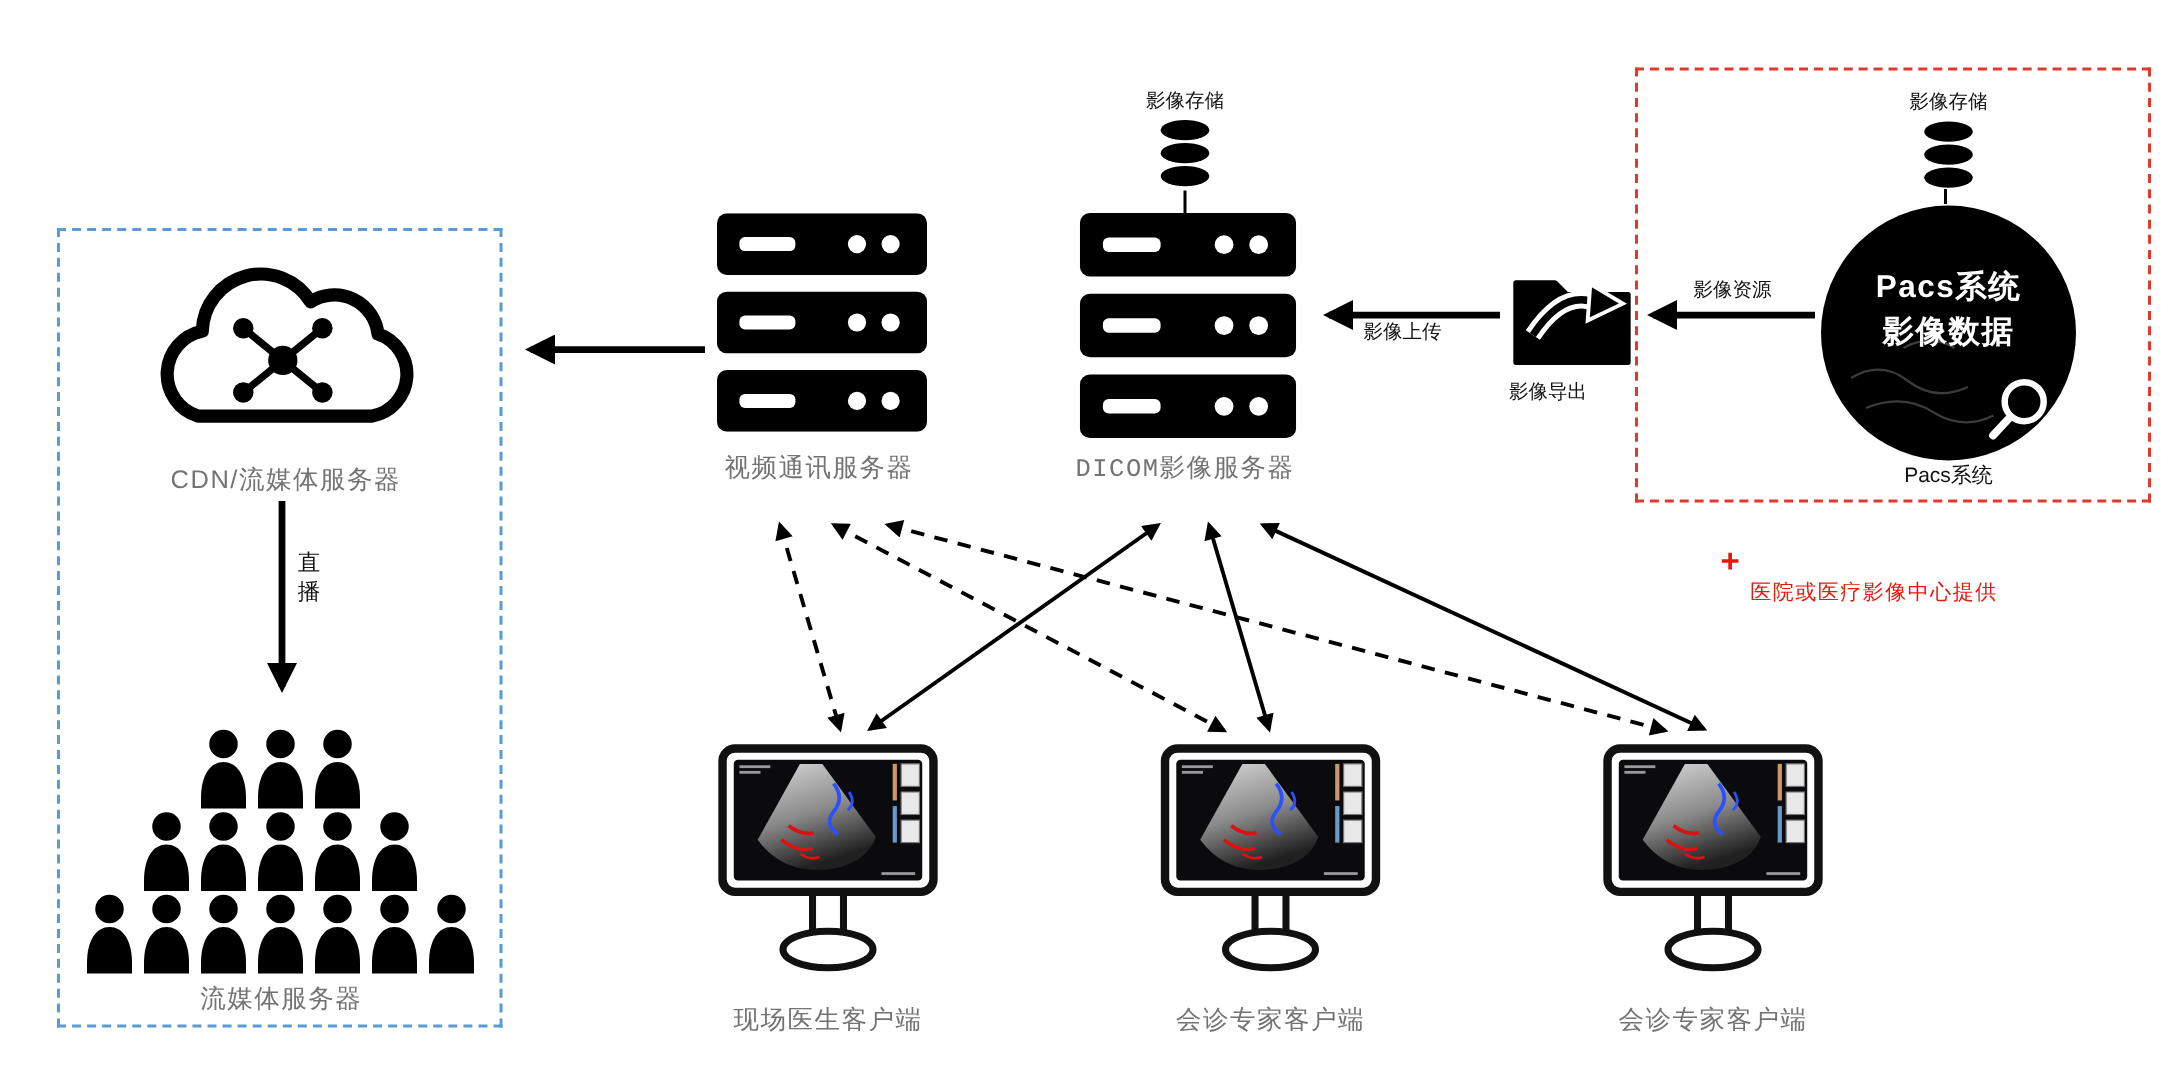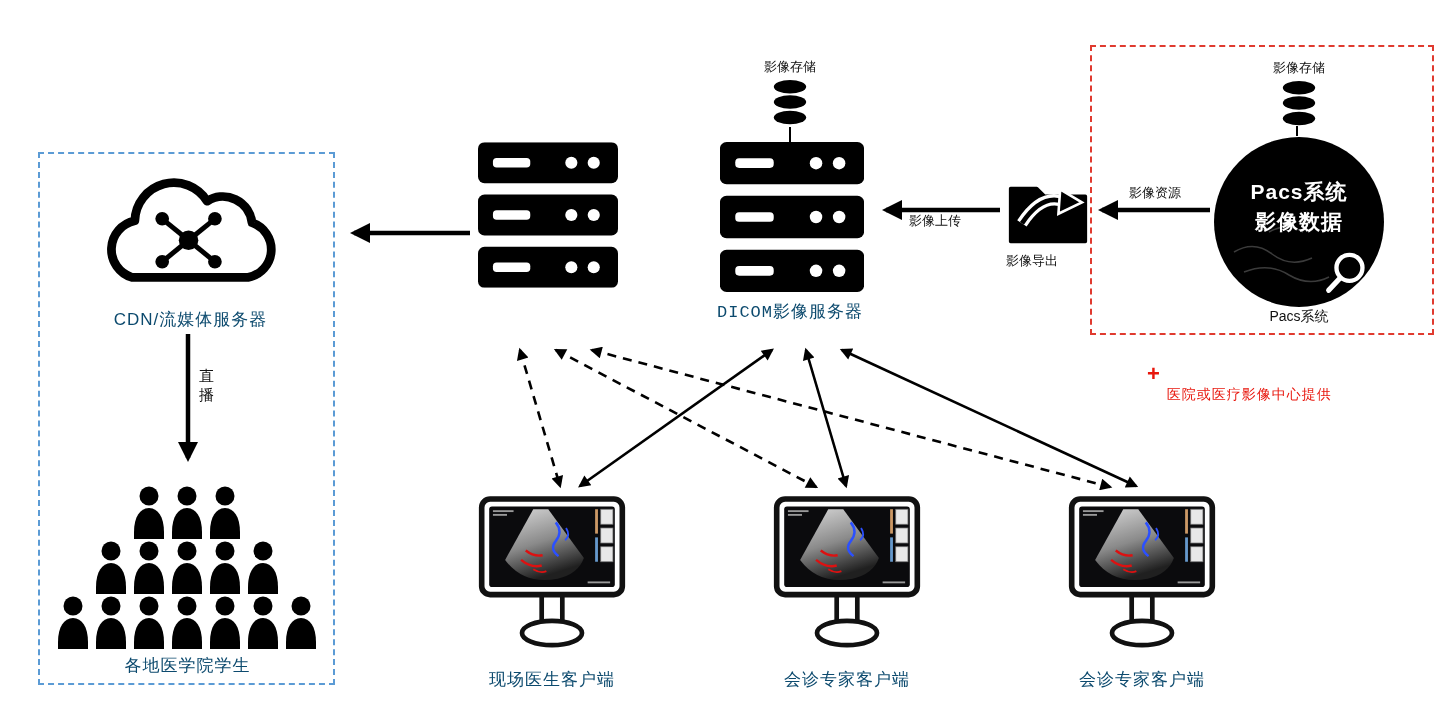--- a/index.html
+++ b/index.html
@@ -1,20 +1,20 @@
 <!DOCTYPE html>
 <html><head>
 <meta charset="utf-8">
 <style>
   * { margin:0; padding:0; box-sizing:border-box; }
   html,body { background:#fff; }
   body { font-family:"Liberation Sans","DejaVu Sans",sans-serif; color:#111; }
   .canvas { position:relative; width:1445px; height:725px; background:#fff; overflow:hidden; }
   .abs { position:absolute; }
-  .lbl { position:absolute; text-align:center; font-size:17px; letter-spacing:1px; color:#0c4a6e; }
+  .lbl { position:absolute; text-align:center; font-size:17px; letter-spacing:1px; color:#737373; }
   .small-lbl { position:absolute; text-align:center; font-size:13px; color:#111; }
   .conn { position:absolute; left:0; top:0; width:1445px; height:725px; pointer-events:none; }
 
   
   .pacs-box { position:absolute; left:1090px; top:45px; width:344px; height:290px; border:2px dashed #e03a2f; }
   .cdn-box  { position:absolute; left:38px;  top:152px; width:297px; height:533px; border:2px dashed #5b9bd5; }
 
   
   .pacs-storage-lbl { position:absolute; left:167px; top:12px; width:80px; text-align:center; font-size:13px; }
   .pacs-db { position:absolute; left:189px; top:33px; }
@@ -23,21 +23,21 @@
                  padding-bottom:30px; overflow:hidden; }
   .pacs-circle .line { color:#fff; font-size:21px; font-weight:bold; line-height:30px; letter-spacing:1px; position:relative; z-index:2; }
   .pacs-texture { position:absolute; left:0; top:0; width:170px; height:170px; z-index:1; }
   .pacs-mag { position:absolute; right:12px; bottom:8px; z-index:3; }
   .pacs-caption { position:absolute; left:147px; top:261px; width:120px; text-align:center; font-size:14px; }
   .provider-note { position:absolute; left:1147px; top:344px; display:flex; align-items:center; gap:7px; color:#e8160c; }
   .provider-note .plus { font-size:22px; font-weight:bold; line-height:20px; }
   .provider-note .txt  { font-size:14px; letter-spacing:1px;margin-top:42px; }
 
   
-  .live-lbl { position:absolute; left:198px; top:366px; width:16px; font-size:15px; line-height:19px; text-align:right; }
+  .live-lbl { position:absolute; left:198px; top:366px; width:16px; font-size:15px; line-height:19px; text-align:center; }
 
   .people { position:absolute; left:50px; top:478px; width:280px; height:175px; }
   .people svg { position:absolute; }
 </style>
 </head>
 <body>
 
 <div class="canvas">
 
   <svg width="0" height="0" style="position:absolute" aria-hidden="true">
@@ -202,20 +202,21 @@
       <use href="#db"></use>
     </svg>
   <svg class="abs" style="left:718px; top:142px;" width="148" height="150" viewBox="0 0 150 156">
       <use href="#server"></use>
     </svg>
   <div class="lbl" style="left:690px; top:300px; width:200px;font-family:Liberation Mono, monospace;">DICOM影像服务器</div>
 
   <svg class="abs" style="left:478px; top:140px;" width="140" height="150" viewBox="0 0 150 156">
       <use href="#server"></use>
     </svg>
+  <div class="lbl" style="left:446px; top:300px; width:200px;">视频通讯服务器</div>
 
   <svg class="abs" style="left:88px; top:158px;" width="205" height="145" viewBox="0 0 210 140">
       <use href="#cloud"></use>
     </svg>
   <div class="lbl" style="left:88px; top:308px; width:205px;">CDN/流媒体服务器</div>
   <div class="live-lbl">直播</div>
 
   <div class="people">
     <svg style="left:81px;  top:8px;" width="36" height="54" viewBox="0 0 36 54">
         <use href="#person"></use>
@@ -256,21 +257,21 @@
     <svg style="left:157px; top:118px;" width="36" height="54" viewBox="0 0 36 54">
         <use href="#person"></use>
       </svg>
     <svg style="left:195px; top:118px;" width="36" height="54" viewBox="0 0 36 54">
         <use href="#person"></use>
       </svg>
     <svg style="left:233px; top:118px;" width="36" height="54" viewBox="0 0 36 54">
         <use href="#person"></use>
       </svg>
   </div>
-  <div class="lbl" style="left:75px; top:654px; width:225px;">各地医学院学生</div>
+  <div class="lbl" style="left:75px; top:654px; width:225px;">流媒体服务器</div>
 
   <svg class="abs" style="left:477px; top:494px;" width="150" height="158" viewBox="0 0 160 168">
       <use href="#monitor"></use>
     </svg>
   <div class="lbl" style="left:462px; top:668px; width:180px;text-align:center;">现场医生客户端</div>
 
   <svg class="abs" style="left:772px; top:494px;" width="150" height="158" viewBox="0 0 160 168">
       <use href="#monitor"></use>
     </svg>
   <div class="lbl" style="left:757px; top:668px; width:180px;">会诊专家客户端</div>

